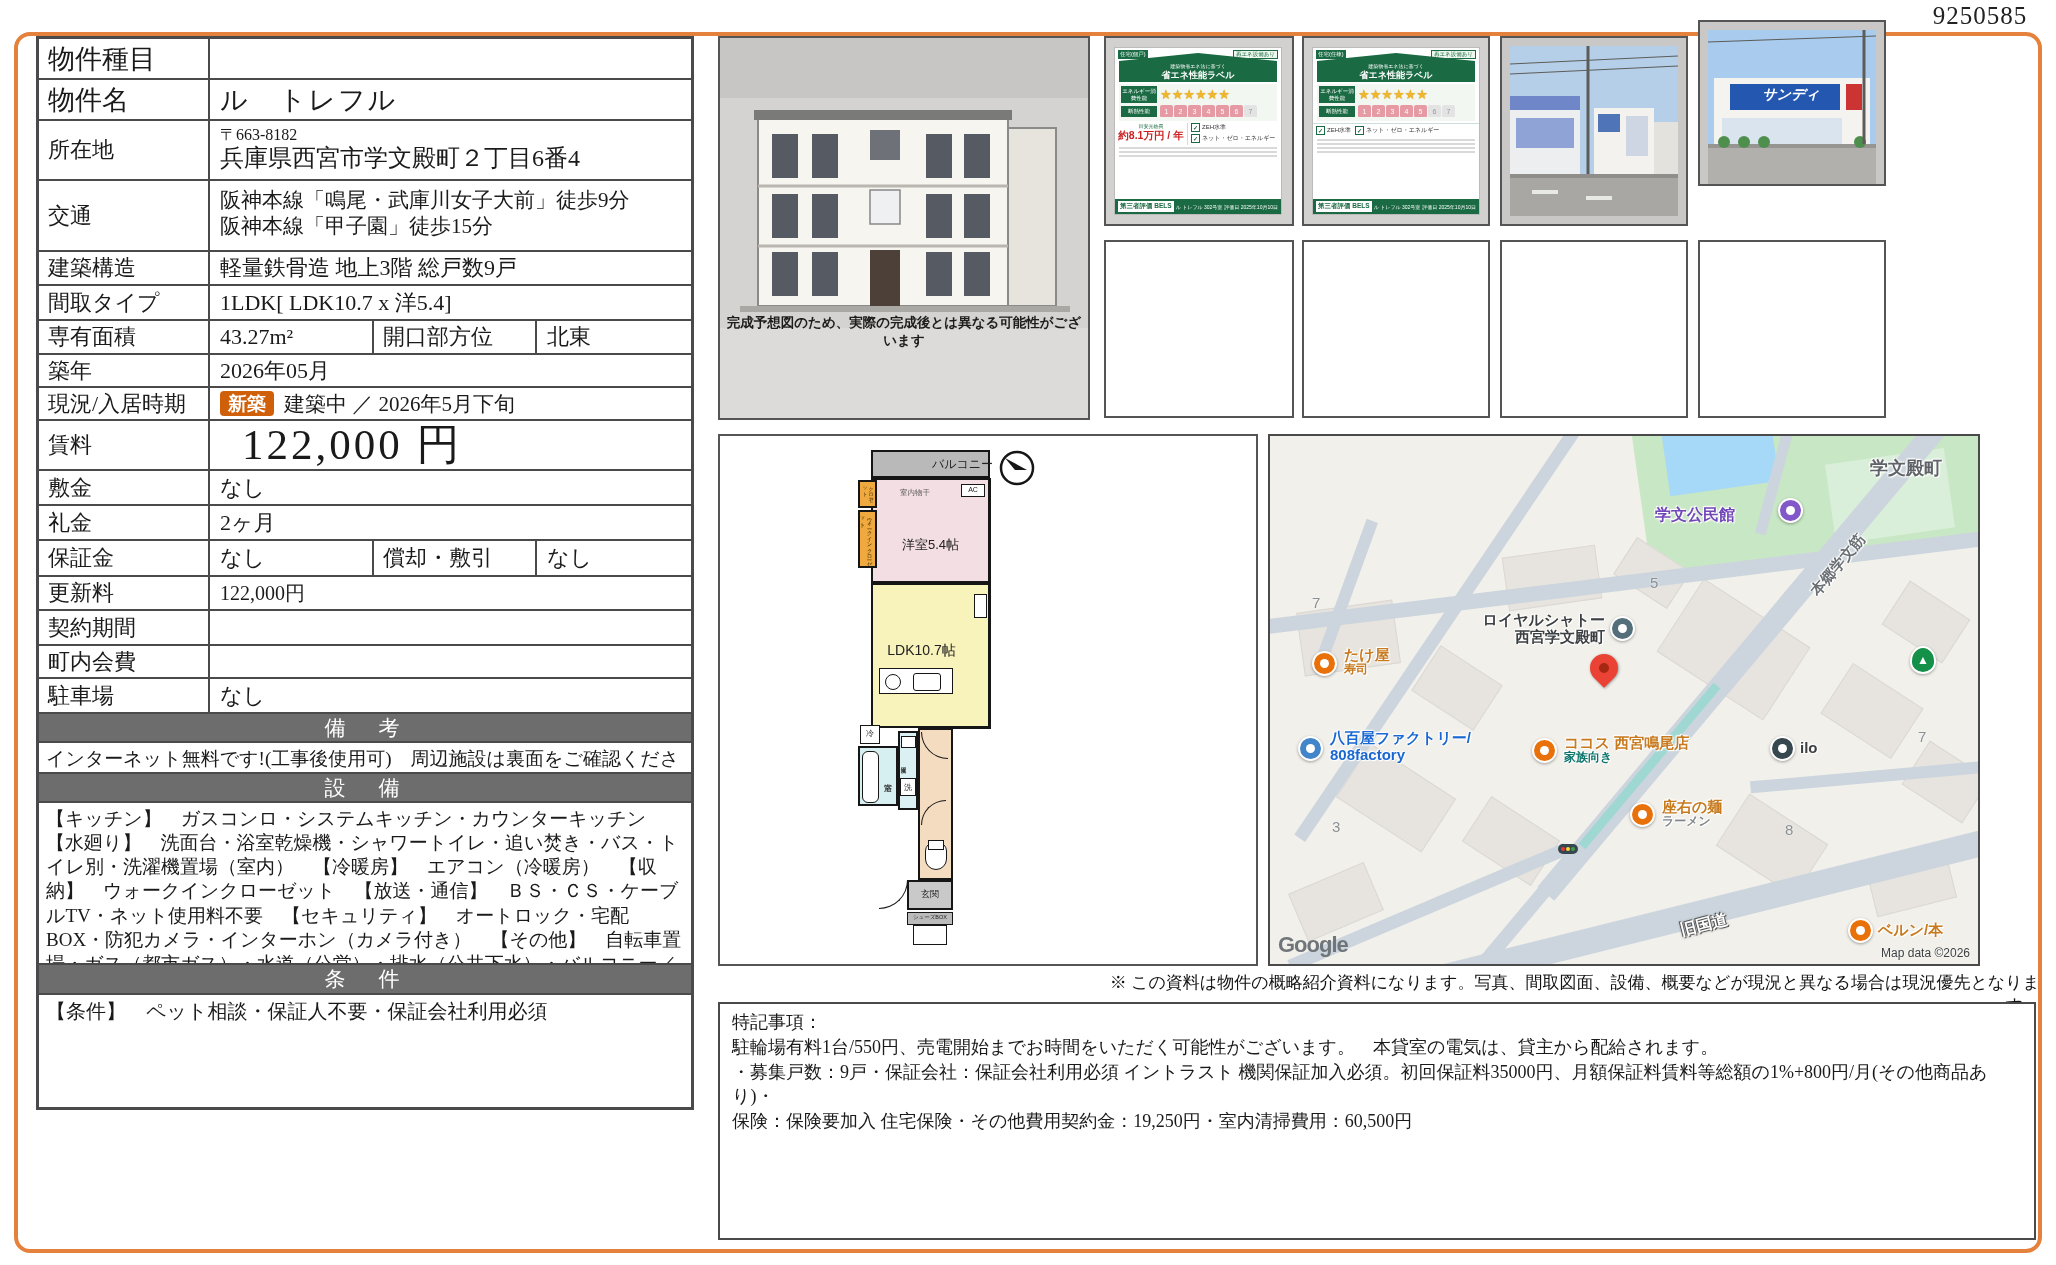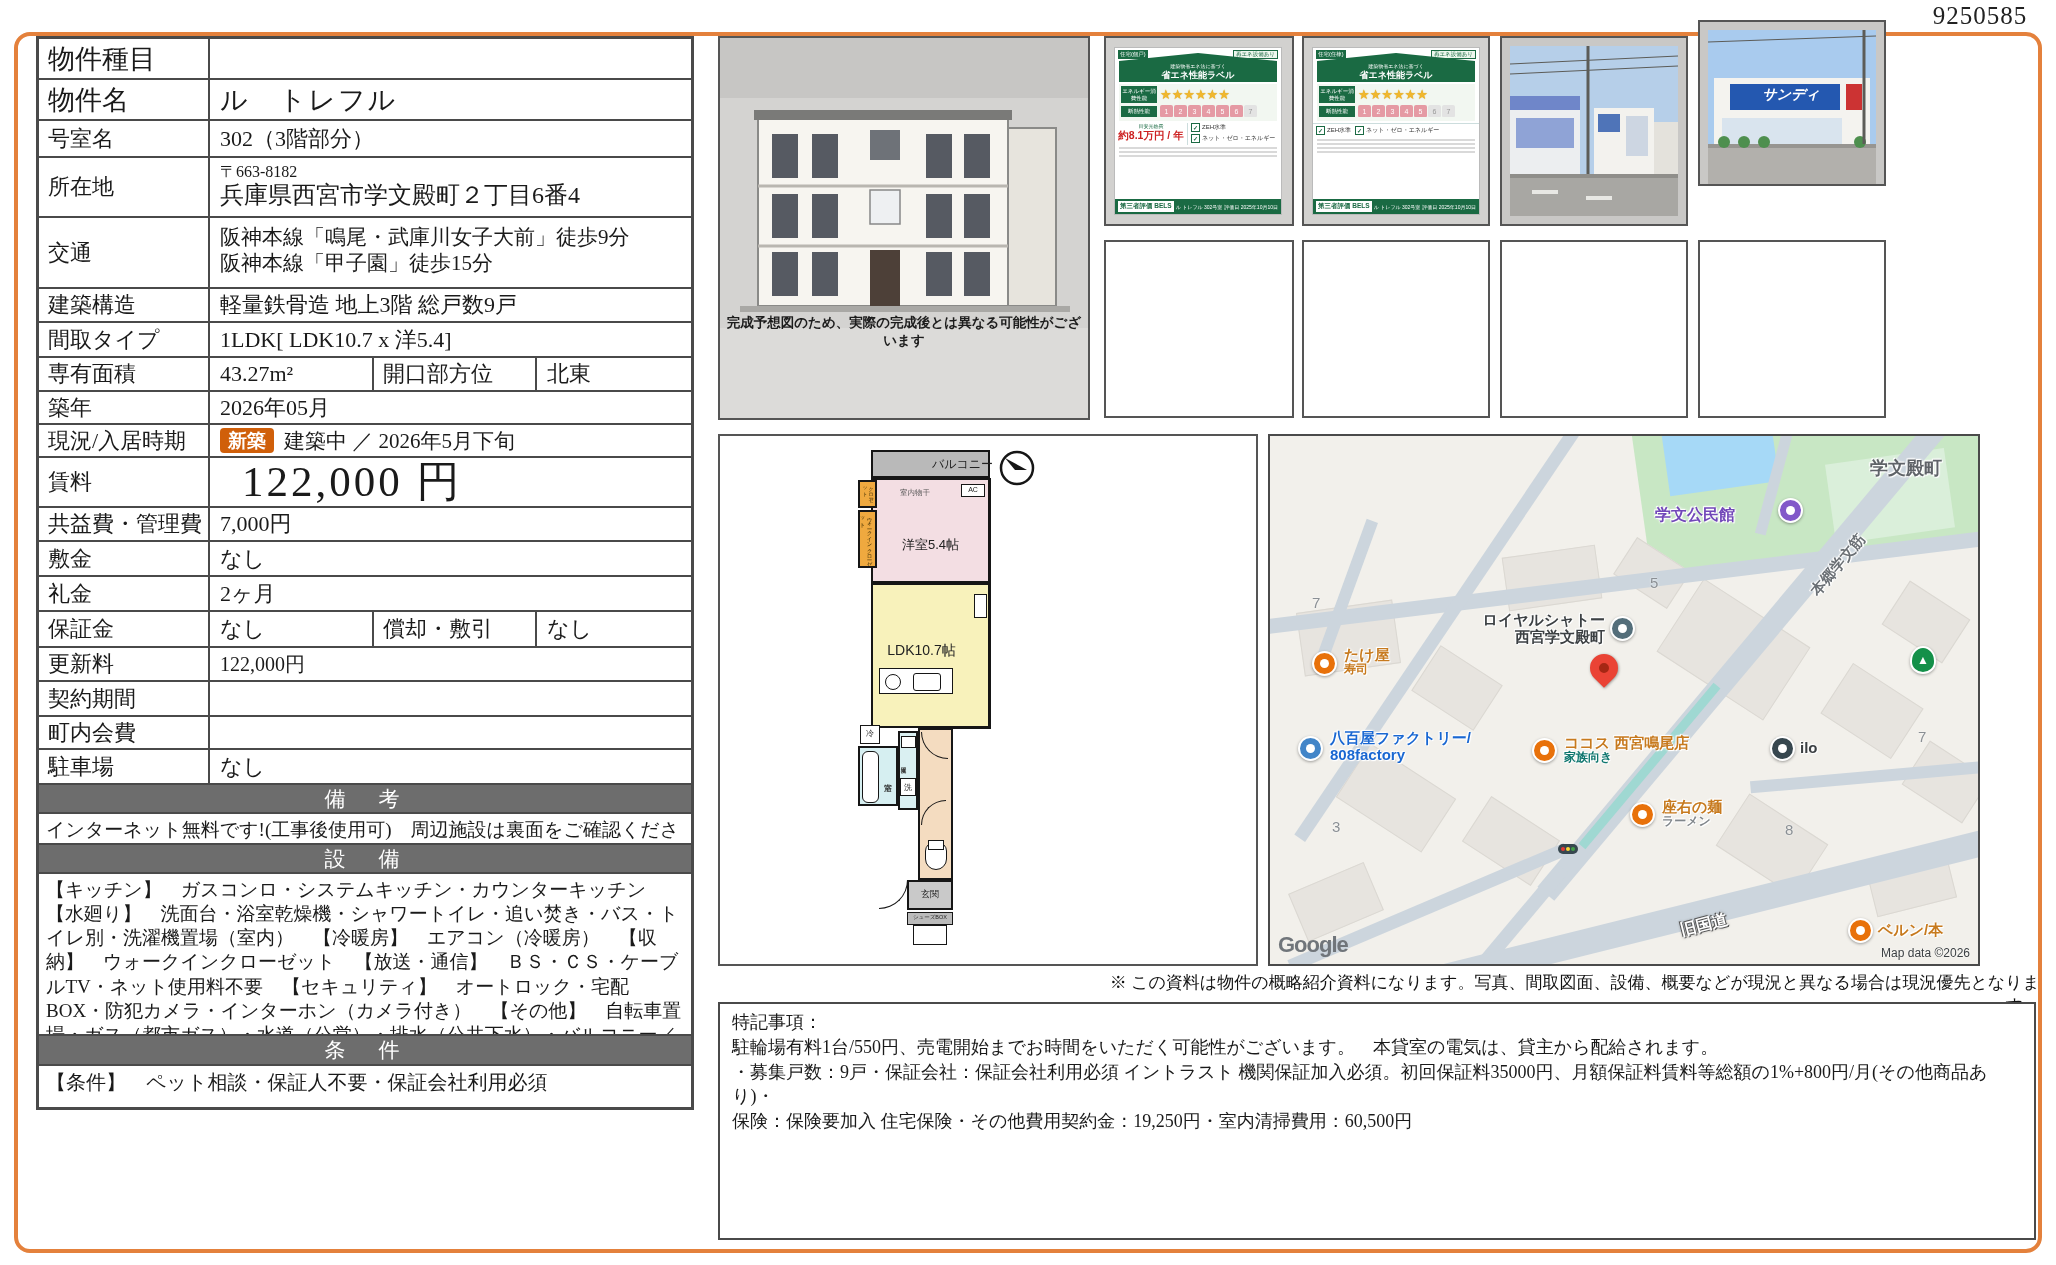--- a/index.html
+++ b/index.html
@@ -122,24 +122,20 @@
   <div class="docnum">9250585</div>
 
   <div class="ptable">
     <div class="r" style="height:41px">
       <div class="lc big">物件種目</div>
     </div>
     <div class="r" style="height:41px">
       <div class="lc big">物件名</div>
       <div class="vc big">ル　トレフル</div>
     </div>
-    <div class="r" style="height:37px">
-      <div class="lc">号室名</div>
-      <div class="vc">302（3階部分）</div>
-    </div>
     <div class="r" style="height:60px">
       <div class="lc">所在地</div>
       <div class="vc two-line">
         <span class="postal">〒663-8182</span>
         <span class="addr">兵庫県西宮市学文殿町２丁目6番4</span>
       </div>
     </div>
     <div class="r" style="height:71px">
       <div class="lc">交通</div>
       <div class="vc two-line" style="justify-content:flex-start;padding-top:6px;">
@@ -168,24 +164,20 @@
     <div class="r" style="height:33px">
       <div class="lc">現況/入居時期</div>
       <div class="vc" style="font-size:21px;">
         <span class="badge">新築</span>
         <span>建築中 ／ 2026年5月下旬</span>
       </div>
     </div>
     <div class="r" style="height:50px">
       <div class="lc">賃料</div>
       <div class="vc huge">122,000 円</div>
-    </div>
-    <div class="r" style="height:34px">
-      <div class="lc">共益費・管理費</div>
-      <div class="vc">7,000円</div>
     </div>
     <div class="r" style="height:35px">
       <div class="lc">敷金</div>
       <div class="vc">なし</div>
     </div>
     <div class="r" style="height:35px">
       <div class="lc">礼金</div>
       <div class="vc">2ヶ月</div>
     </div>
     <div class="r" style="height:36px">

